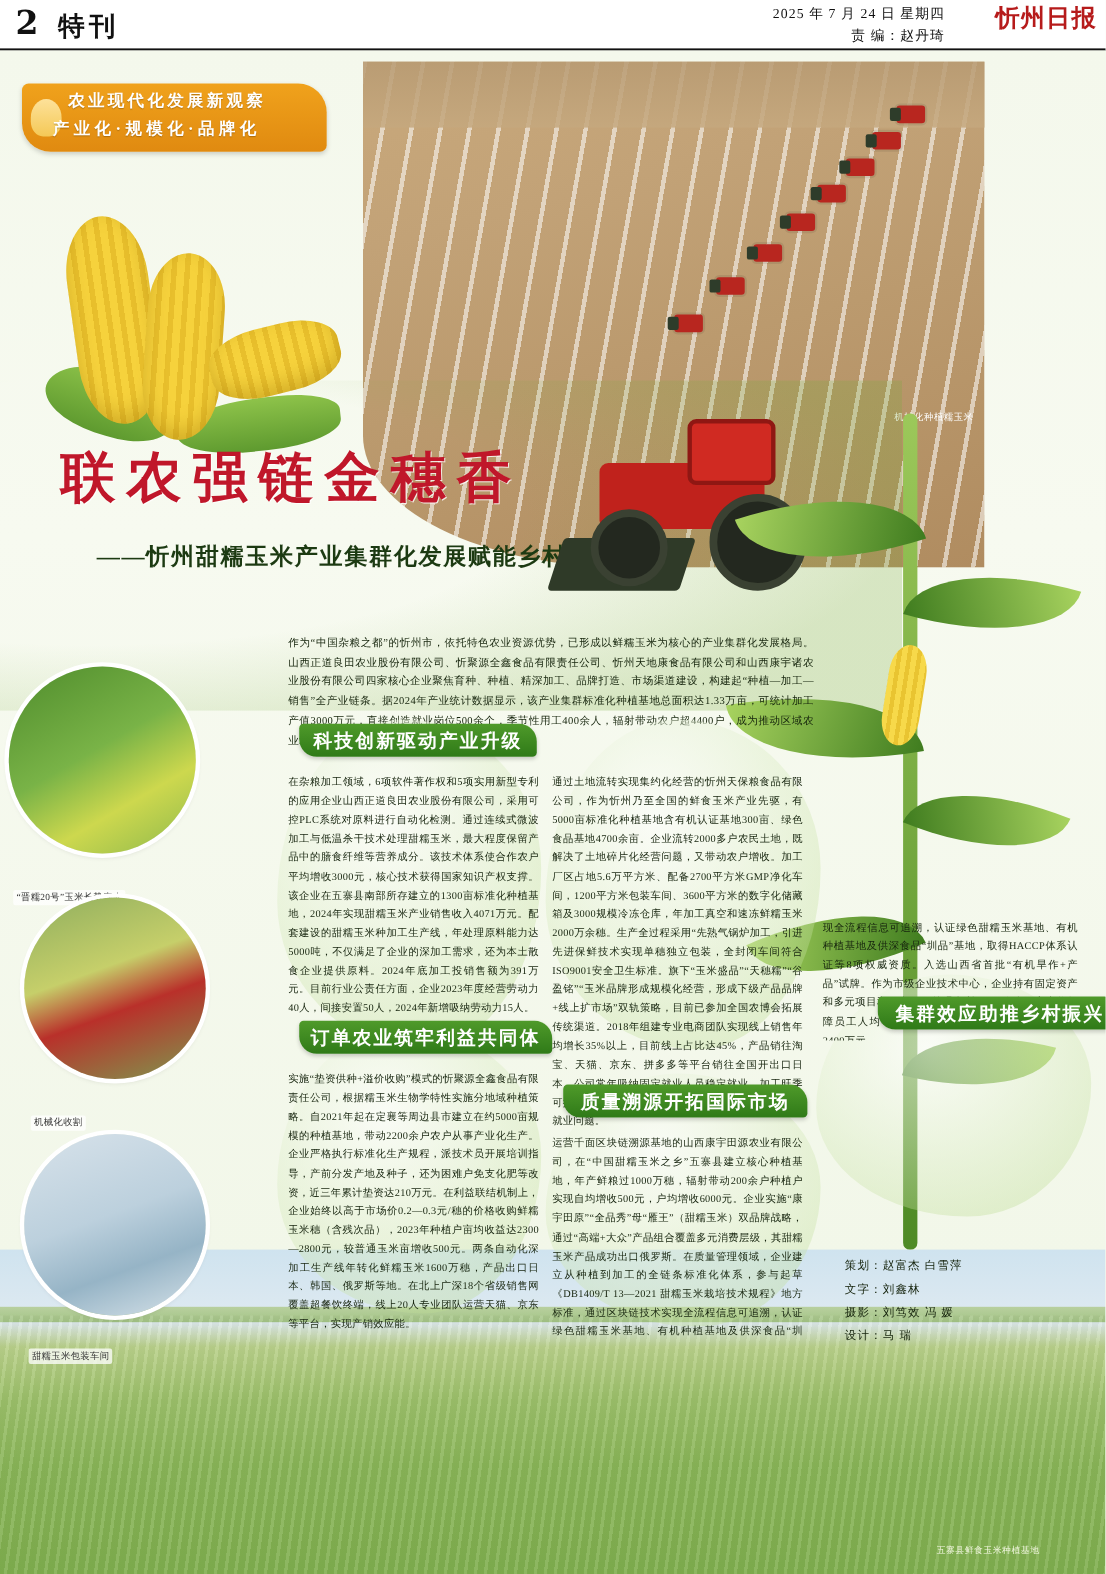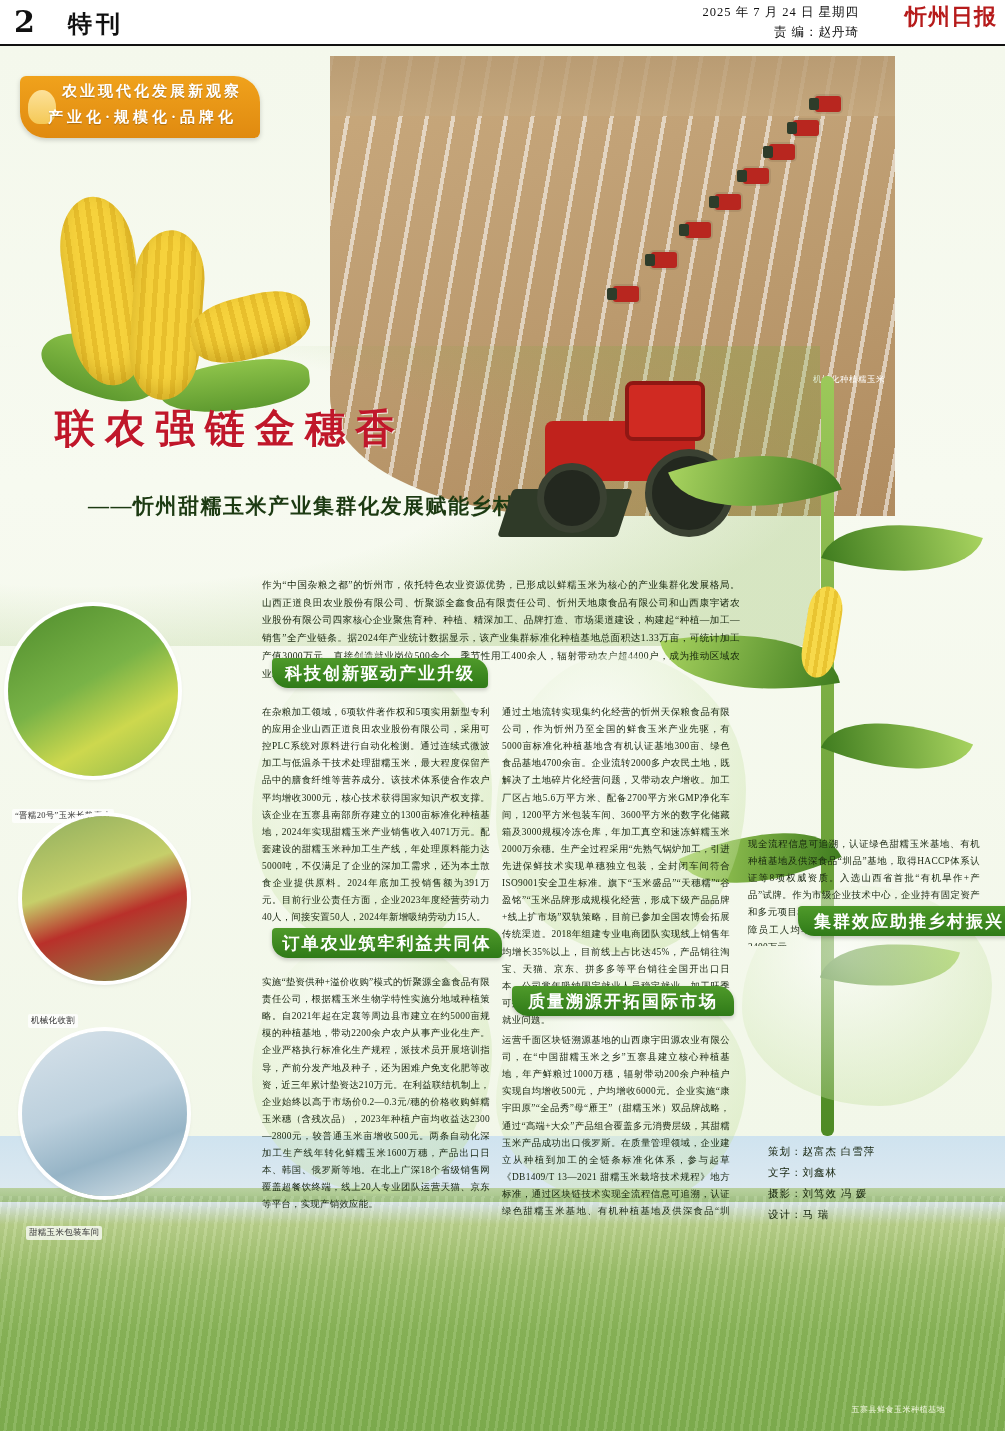--- a/index.html
+++ b/index.html
@@ -3,21 +3,21 @@
 <meta charset="utf-8">
 <style>
   html,body{margin:0;padding:0;background:#ffffff;}
   body{width:1005px;height:1431px;position:relative;overflow:hidden;
        font-family:"Liberation Serif","DejaVu Serif",serif;color:#111;}
 
   
   .masthead{position:absolute;left:0;top:0;width:1005px;height:46px;background:#fff;}
   .page-num{position:absolute;left:14px;top:4px;font-size:30px;font-weight:bold;
             font-family:"DejaVu Serif",serif;letter-spacing:0;}
-  .page-kicker{position:absolute;left:68px;top:8px;font-size:24px;font-weight:bold;
+  .page-kicker{position:absolute;left:53px;top:8px;font-size:24px;font-weight:bold;
                letter-spacing:4px;text-align:right;}
   .rule-top{position:absolute;left:0;top:44px;width:1005px;height:2px;background:#111;}
   .date-line{position:absolute;right:146px;top:4px;font-size:12.5px;letter-spacing:1px;color:#111;}
   .editor-line{position:absolute;right:146px;top:24px;font-size:12.5px;letter-spacing:1px;color:#111;}
   .paper-logo{position:absolute;right:8px;top:2px;font-size:22px;font-weight:bold;
               color:#b61b1b;letter-spacing:1px;font-family:"Liberation Serif",serif;}
 
   
   .canvas{position:absolute;left:0;top:46px;width:1005px;height:1385px;overflow:hidden;
           background:#eef3e4;}
@@ -62,30 +62,30 @@
   .cob.c1{left:26px;top:10px;width:74px;height:190px;transform:rotate(-8deg);}
   .cob.c2{left:92px;top:44px;width:70px;height:170px;transform:rotate(4deg);}
   .cob.c3{left:150px;top:110px;width:120px;height:62px;transform:rotate(-14deg);border-radius:40%;}
   .husk{position:absolute;background:linear-gradient(#8ec34a,#5e9a2f);border-radius:60% 40% 50% 50%;}
   .husk.h1{left:0px;top:150px;width:120px;height:60px;transform:rotate(18deg);}
   .husk.h2{left:120px;top:176px;width:150px;height:48px;transform:rotate(-6deg);}
 
   
   .ribbon{position:absolute;left:20px;top:30px;width:240px;height:62px;
           background:linear-gradient(#f0a21c,#e08a10);border-radius:6px 26px 6px 26px;
-          box-shadow:0 2px 5px rgba(0,0,0,.18);}
+          box-shadow:0 2px 5px rgba(0,0,0,.18);padding-left:37px;}
   .ribbon .r1{position:absolute;left:42px;top:6px;font-size:15px;color:#fff;letter-spacing:3px;
           font-weight:bold;text-shadow:0 1px 1px rgba(0,0,0,.25);}
   .ribbon .r2{position:absolute;left:28px;top:32px;font-size:15px;color:#fff;letter-spacing:4px;
           font-weight:bold;text-shadow:0 1px 1px rgba(0,0,0,.25);}
   .ribbon .wheat{position:absolute;left:8px;top:14px;width:28px;height:34px;
           background:linear-gradient(#ffe9a8,#f6cf5e);border-radius:50% 50% 40% 40%;opacity:.9;}
 
   
-  .headline{position:absolute;left:55px;top:355px;width:560px;font-size:40px;font-weight:bold;
+  .headline{position:absolute;left:55px;top:355px;width:560px;font-size:50px;font-weight:bold;
           color:#c0172a;letter-spacing:10px;font-family:"Liberation Serif",serif;
           text-shadow:1px 1px 0 rgba(255,255,255,.8);}
   .subhead{position:absolute;left:88px;top:446px;width:620px;font-size:21px;color:#1c3a12;
           letter-spacing:1.5px;font-weight:bold;}
 
   
   .big-tractor{position:absolute;left:505px;top:325px;width:250px;height:185px;}
   .bt-body{position:absolute;left:40px;top:50px;width:150px;height:60px;background:#c0221c;border-radius:8px;}
   .bt-cab{position:absolute;left:120px;top:10px;width:72px;height:52px;background:#d02a22;border-radius:8px;
           border:4px solid #8f1713;}

